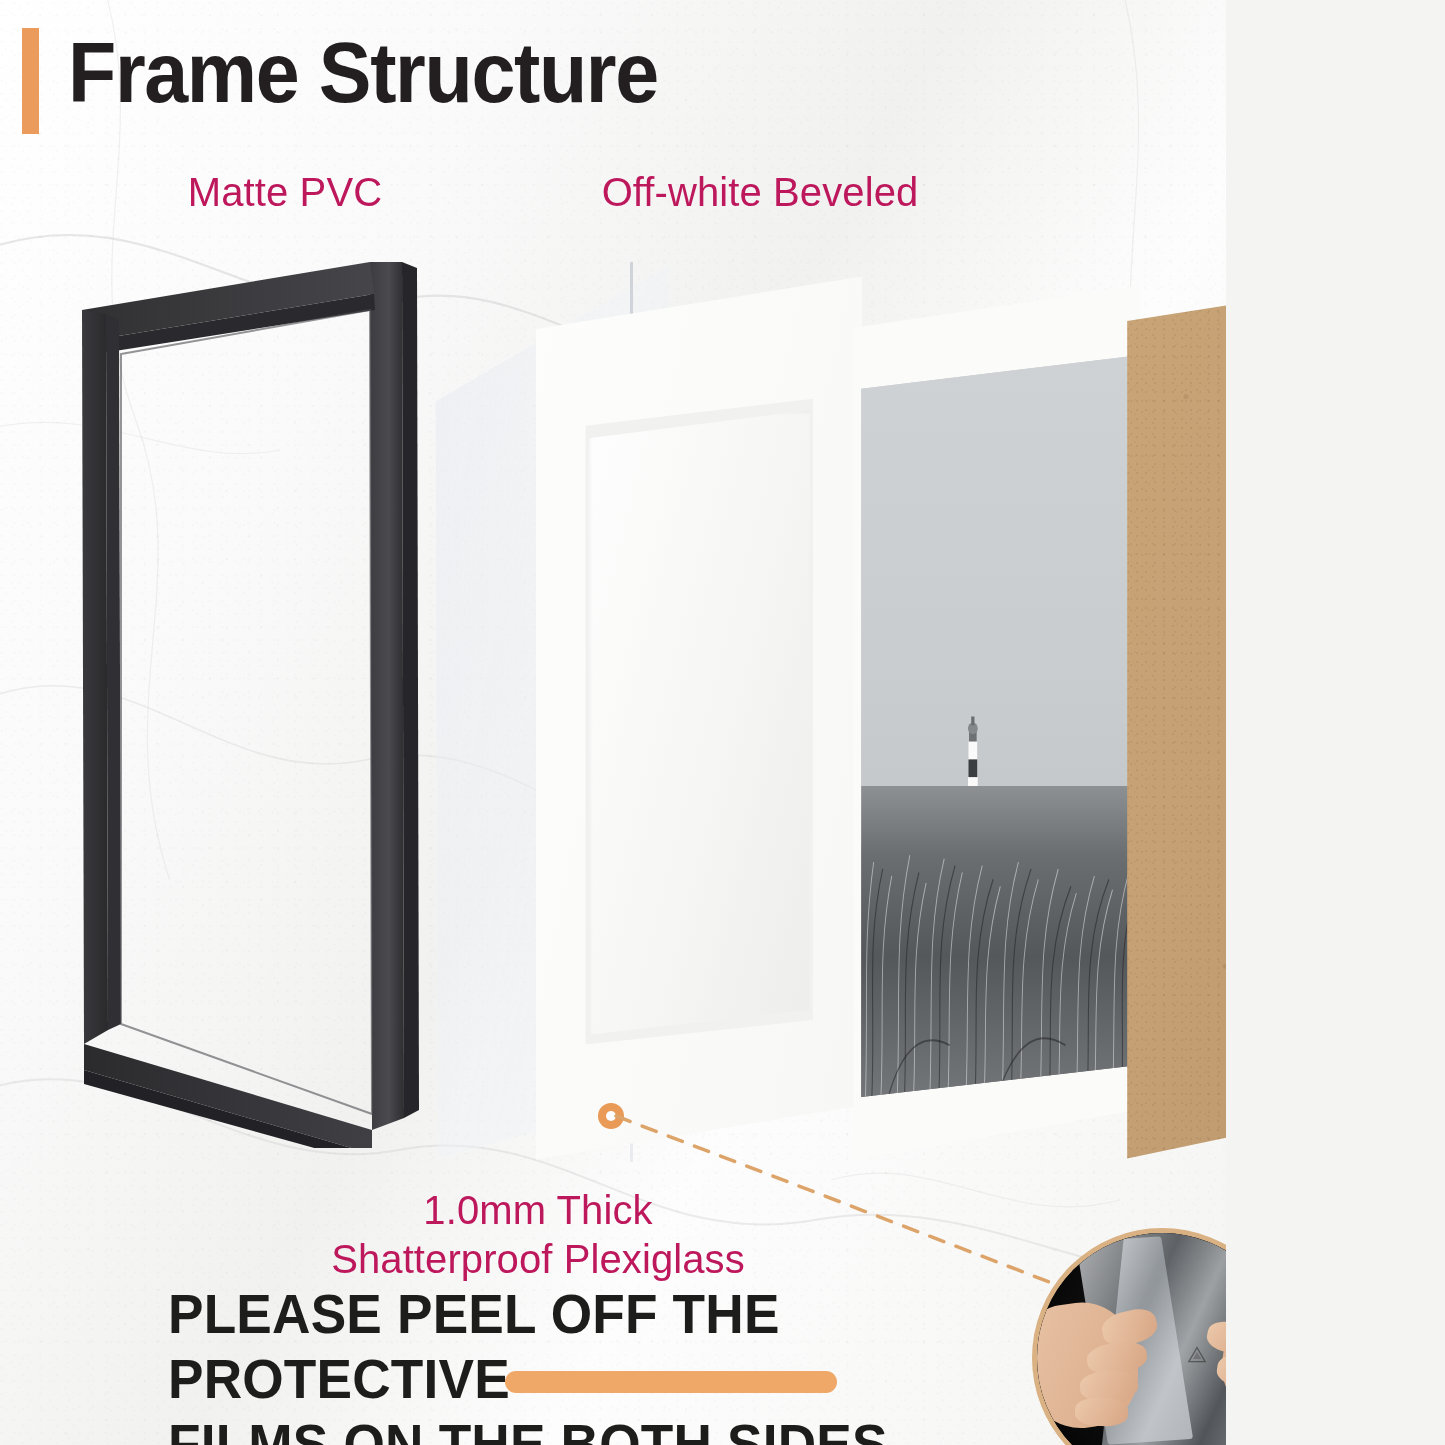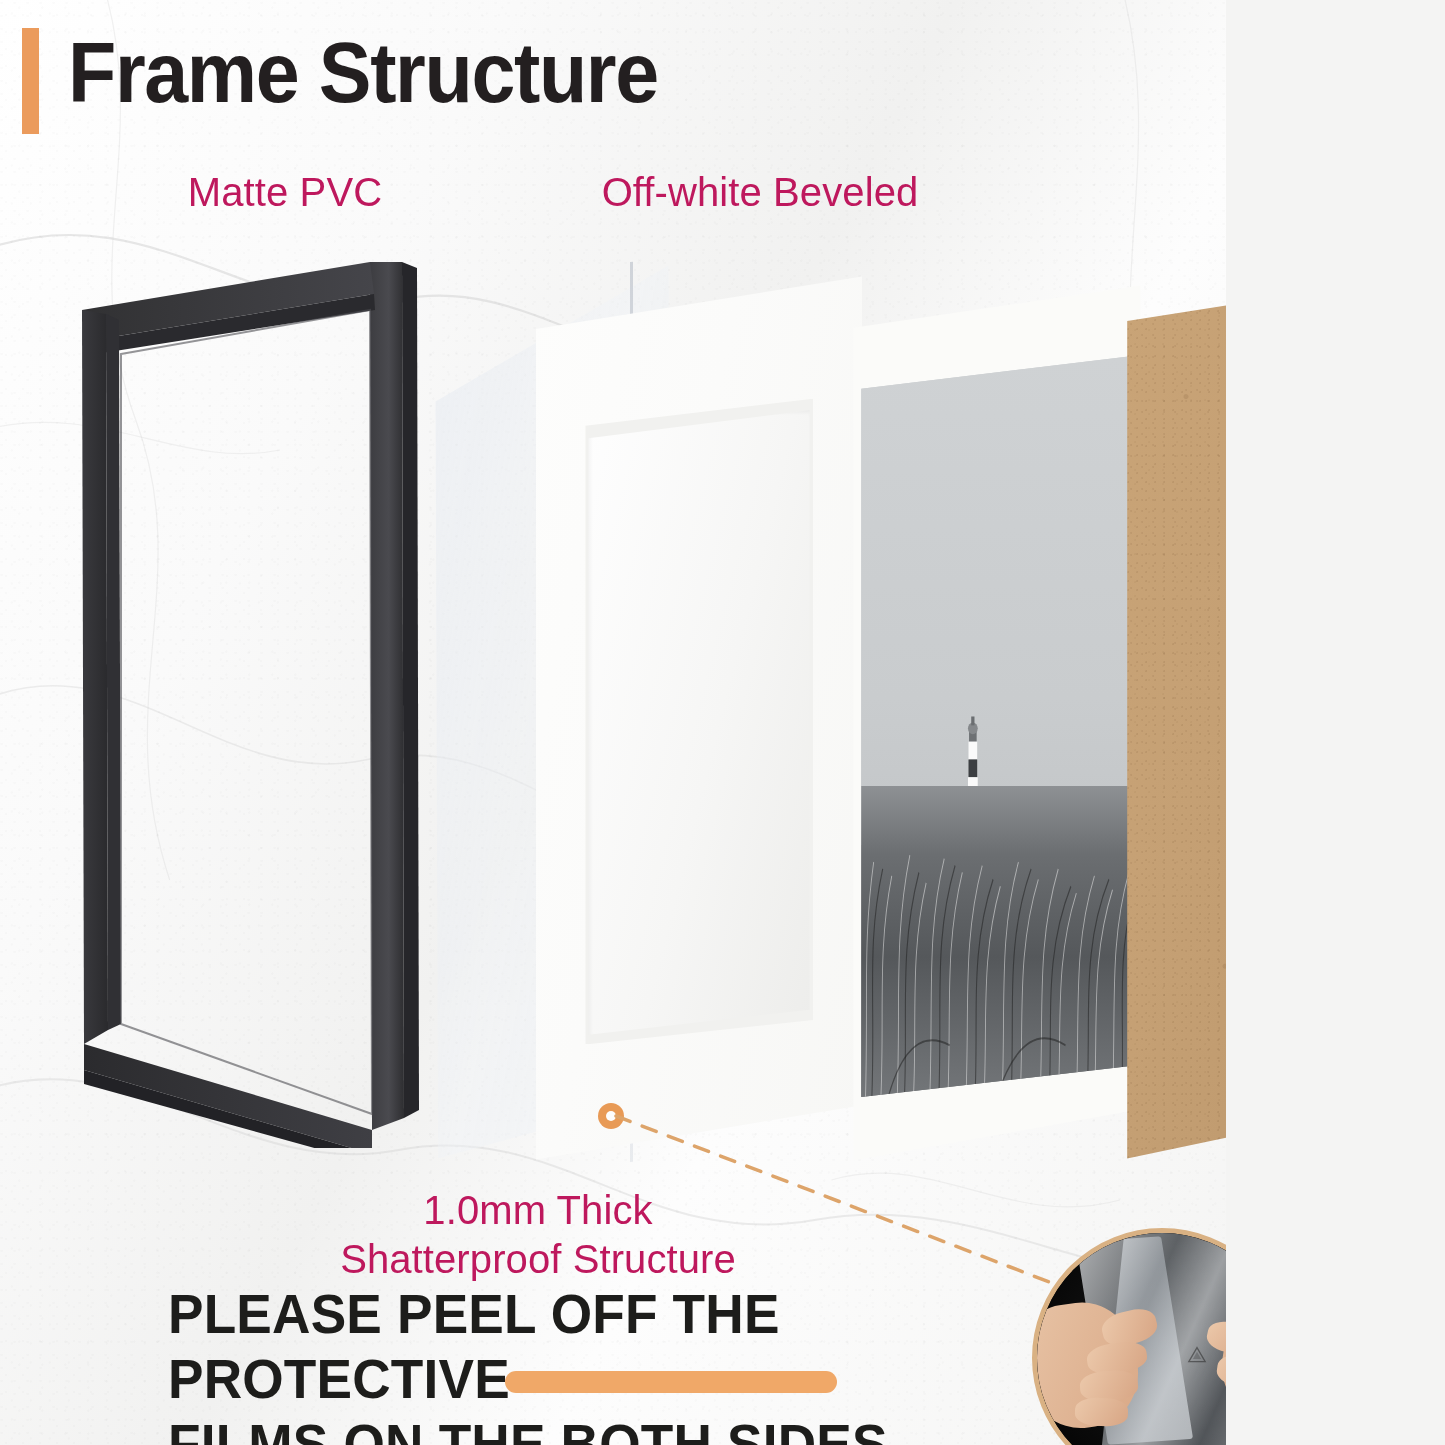--- a/index.html
+++ b/index.html
@@ -267,21 +267,21 @@
   </div>
 
   <div class="label lbl-frame">
     <div>Matte PVC</div>
   </div>
   <div class="label lbl-mat">
     <div>Off-white Beveled</div>
   </div>
   <div class="label lbl-plexi">
     <div>1.0mm Thick</div>
-    <div>Shatterproof Structure</div>
+    <div>Shatterproof Plexiglass</div>
   </div>
 
   <div class="marker"></div>
   <svg class="leader" viewBox="0 0 470 200">
     <path d="M6 6 L455 178" stroke="#dda46a" stroke-width="3.5" stroke-dasharray="15 13" fill="none" stroke-linecap="round"></path>
   </svg>
 
   <div class="notice">
     <div>PLEASE PEEL OFF THE PROTECTIVE</div>
     <div class="l2">FILMS ON THE BOTH SIDES</div>

